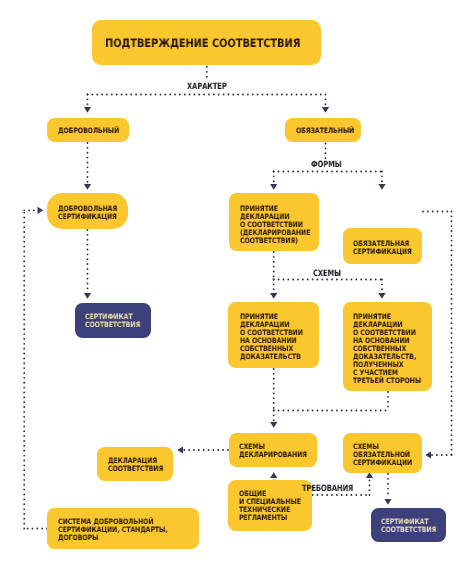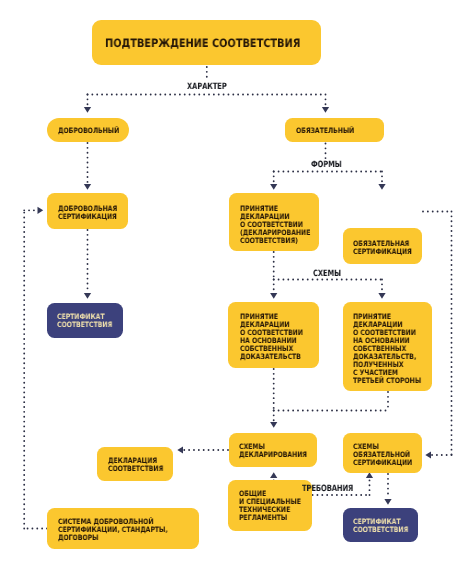--- a/index.html
+++ b/index.html
@@ -6,21 +6,21 @@
   body{width:474px;height:588px;font-family:"Liberation Sans",sans-serif;overflow:hidden;}
   #stage{position:relative;width:474px;height:588px;background:#fff;}
   svg#edges{position:absolute;left:0;top:0;width:474px;height:588px;pointer-events:none;}
   .node{position:absolute;box-sizing:border-box;border-radius:7.5px;}
   .node .txt{position:absolute;font-family:"DejaVu Sans",sans-serif;font-stretch:condensed;font-weight:700;
              font-size:7.4px;letter-spacing:0px;line-height:7.95px;
              white-space:pre;display:block;transform:scaleX(0.92);transform-origin:left top;will-change:transform;
              -webkit-font-smoothing:antialiased;text-rendering:geometricPrecision;}
   .yellow{background:#FBC72F;}
   .yellow .txt{color:#241607;}
-  .navy{background:#3C417C;}
+  .navy{background:#3C417C;margin-left:28px;}
   .navy .txt{color:#EEDFAC;}
   .title{border-radius:9px;}
   .title .txt{font-size:11.5px;letter-spacing:0px;line-height:13px;transform:scaleX(0.945);}
   .elabel{position:absolute;font-family:"DejaVu Sans",sans-serif;font-stretch:condensed;font-weight:700;
           font-size:8.75px;letter-spacing:0px;color:#14161c;white-space:pre;
           transform:scaleX(0.845);transform-origin:left top;will-change:transform;
           -webkit-font-smoothing:antialiased;text-rendering:geometricPrecision;}
 </style>
 </head>
 <body>
@@ -86,29 +86,29 @@
       <polygon points="365.9,478.0 373.1,478.0 369.5,472.3"></polygon>
       <polygon points="384.4,499.0 391.6,499.0 388.0,504.7"></polygon>
       <polygon points="37.5,206.7 37.5,213.9 43.2,210.3"></polygon>
     </g>
   </svg>
 
   <div class="node yellow title" style="left:92px;top:20px;width:229px;height:45px;padding-left:41px;">
     <span class="txt" style="left:13.2px;top:17.4px;">ПОДТВЕРЖДЕНИЕ СООТВЕТСТВИЯ</span>
   </div>
 
-  <div class="node yellow" style="left:47px;top:118px;width:82px;height:24px;border-radius:12px;">
+  <div class="node yellow" style="left:47px;top:118px;width:82px;height:24px;">
     <span class="txt" style="left:10.9px;top:9.2px;">ДОБРОВОЛЬНЫЙ</span>
   </div>
 
-  <div class="node yellow" style="left:285px;top:118px;width:99px;height:24px;">
+  <div class="node yellow" style="left:285px;top:118px;width:76px;height:24px;">
     <span class="txt" style="left:11.4px;top:9.1px;">ОБЯЗАТЕЛЬНЫЙ</span>
   </div>
 
-  <div class="node yellow" style="left:47px;top:193px;width:81px;height:36px;">
+  <div class="node yellow" style="left:47px;top:193px;width:81px;height:36px;border-radius:15px;">
     <span class="txt" style="left:10.9px;top:11.5px;">ДОБРОВОЛЬНАЯ
 СЕРТИФИКАЦИЯ</span>
   </div>
 
   <div class="node yellow" style="left:229px;top:193px;width:90px;height:58px;">
     <span class="txt" style="left:10.6px;top:11.7px;">ПРИНЯТИЕ
 ДЕКЛАРАЦИИ
 О СООТВЕТСТВИИ
 (ДЕКЛАРИРОВАНИЕ
 СООТВЕТСТВИЯ)</span>

